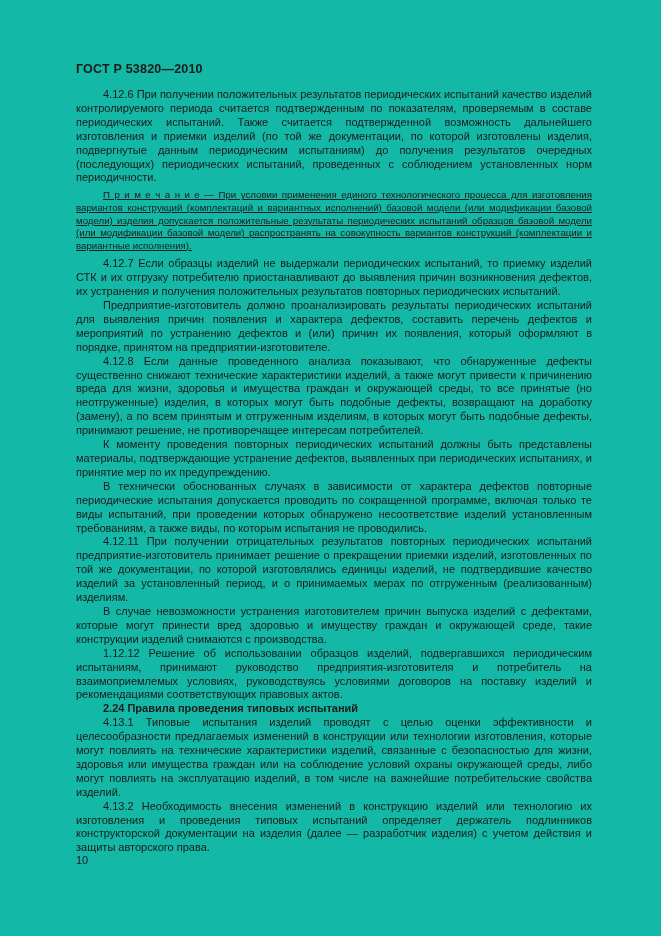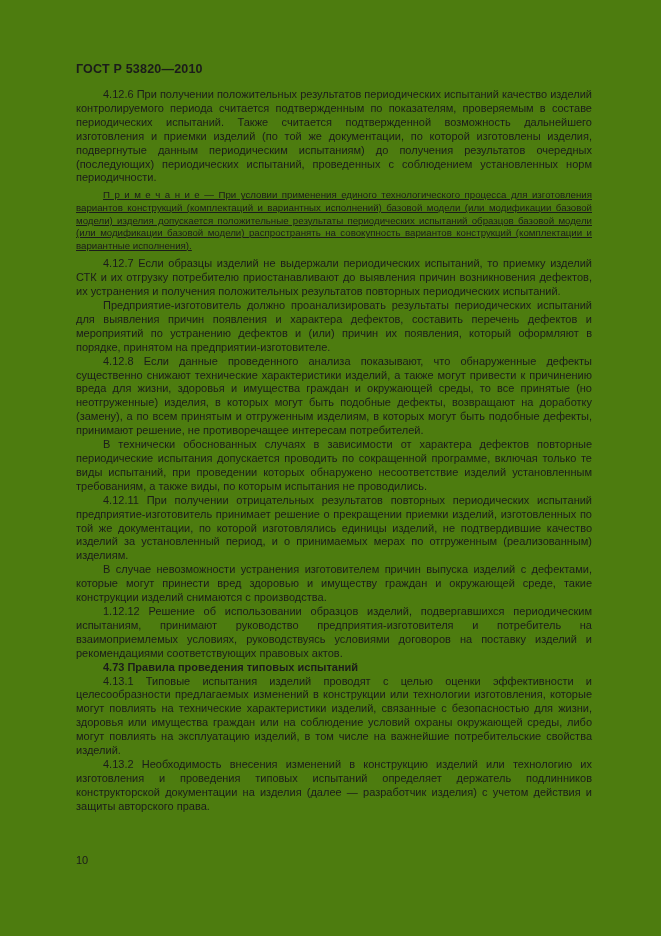--- a/index.html
+++ b/index.html
@@ -5,21 +5,21 @@
   * { box-sizing: border-box; }
   html, body { margin: 0; padding: 0; }
   body {
     width: 661px; height: 936px;
     background: #f4f4f4;
     font-family: "Liberation Sans", sans-serif;
   }
   .page {
     position: relative;
     width: 661px; height: 936px;
-    background: #4d7c0f;
+    background: #14b8a6;
     color: #1b1b1b;
     overflow: hidden;
   }
   .doc-header {
     position: absolute;
     left: 76px; top: 62px;
     font-size: 12.5px;
     font-weight: bold;
     letter-spacing: 0.2px;
     white-space: nowrap;
@@ -61,24 +61,25 @@
 <div class="page">
 
   <div class="doc-header">ГОСТ Р 53820—2010</div>
 
   <div class="content">
     <p>4.12.6 При получении положительных результатов периодических испытаний качество изделий контролируемого периода считается подтвержденным по показателям, проверяемым в составе периодических испытаний. Также считается подтвержденной возможность дальнейшего изготовления и приемки изделий (по той же документации, по которой изготовлены изделия, подвергнутые данным периодическим испытаниям) до получения результатов очередных (последующих) периодических испытаний, проведенных с соблюдением установленных норм периодичности.</p>
     <p class="note">П р и м е ч а н и е — При условии применения единого технологического процесса для изготовления вариантов конструкций (комплектаций и вариантных исполнений) базовой модели (или модификации базовой модели) изделия допускается положительные результаты периодических испытаний образцов базовой модели (или модификации базовой модели) распространять на совокупность вариантов конструкций (комплектации и вариантные исполнения).</p>
     <p>4.12.7 Если образцы изделий не выдержали периодических испытаний, то приемку изделий СТК и их отгрузку потребителю приостанавливают до выявления причин возникновения дефектов, их устранения и получения положительных результатов повторных периодических испытаний.</p>
     <p>Предприятие-изготовитель должно проанализировать результаты периодических испытаний для выявления причин появления и характера дефектов, составить перечень дефектов и мероприятий по устранению дефектов и (или) причин их появления, который оформляют в порядке, принятом на предприятии-изготовителе.</p>
     <p>4.12.8 Если данные проведенного анализа показывают, что обнаруженные дефекты существенно снижают технические характеристики изделий, а также могут привести к причинению вреда для жизни, здоровья и имущества граждан и окружающей среды, то все принятые (но неотгруженные) изделия, в которых могут быть подобные дефекты, возвращают на доработку (замену), а по всем принятым и отгруженным изделиям, в которых могут быть подобные дефекты, принимают решение, не противоречащее интересам потребителей.</p>
+    <p>К моменту проведения повторных периодических испытаний должны быть представлены материалы, подтверждающие устранение дефектов, выявленных при периодических испытаниях, и принятие мер по их предупреждению.</p>
     <p>В технически обоснованных случаях в зависимости от характера дефектов повторные периодические испытания допускается проводить по сокращенной программе, включая только те виды испытаний, при проведении которых обнаружено несоответствие изделий установленным требованиям, а также виды, по которым испытания не проводились.</p>
     <p>4.12.11 При получении отрицательных результатов повторных периодических испытаний предприятие-изготовитель принимает решение о прекращении приемки изделий, изготовленных по той же документации, по которой изготовлялись единицы изделий, не подтвердившие качество изделий за установленный период, и о принимаемых мерах по отгруженным (реализованным) изделиям.</p>
     <p>В случае невозможности устранения изготовителем причин выпуска изделий с дефектами, которые могут принести вред здоровью и имуществу граждан и окружающей среде, такие конструкции изделий снимаются с производства.</p>
     <p>1.12.12 Решение об использовании образцов изделий, подвергавшихся периодическим испытаниям, принимают руководство предприятия-изготовителя и потребитель на взаимоприемлемых условиях, руководствуясь условиями договоров на поставку изделий и рекомендациями соответствующих правовых актов.</p>
-    <p class="heading">4.73 Правила проведения типовых испытаний</p>
+    <p class="heading">2.24 Правила проведения типовых испытаний</p>
     <p>4.13.1 Типовые испытания изделий проводят с целью оценки эффективности и целесообразности предлагаемых изменений в конструкции или технологии изготовления, которые могут повлиять на технические характеристики изделий, связанные с безопасностью для жизни, здоровья или имущества граждан или на соблюдение условий охраны окружающей среды, либо могут повлиять на эксплуатацию изделий, в том числе на важнейшие потребительские свойства изделий.</p>
     <p>4.13.2 Необходимость внесения изменений в конструкцию изделий или технологию их изготовления и проведения типовых испытаний определяет держатель подлинников конструкторской документации на изделия (далее — разработчик изделия) с учетом действия и защиты авторского права.</p>
   </div>
 
   <div class="page-number">10</div>
 
 </div>
 
 </body></html>

